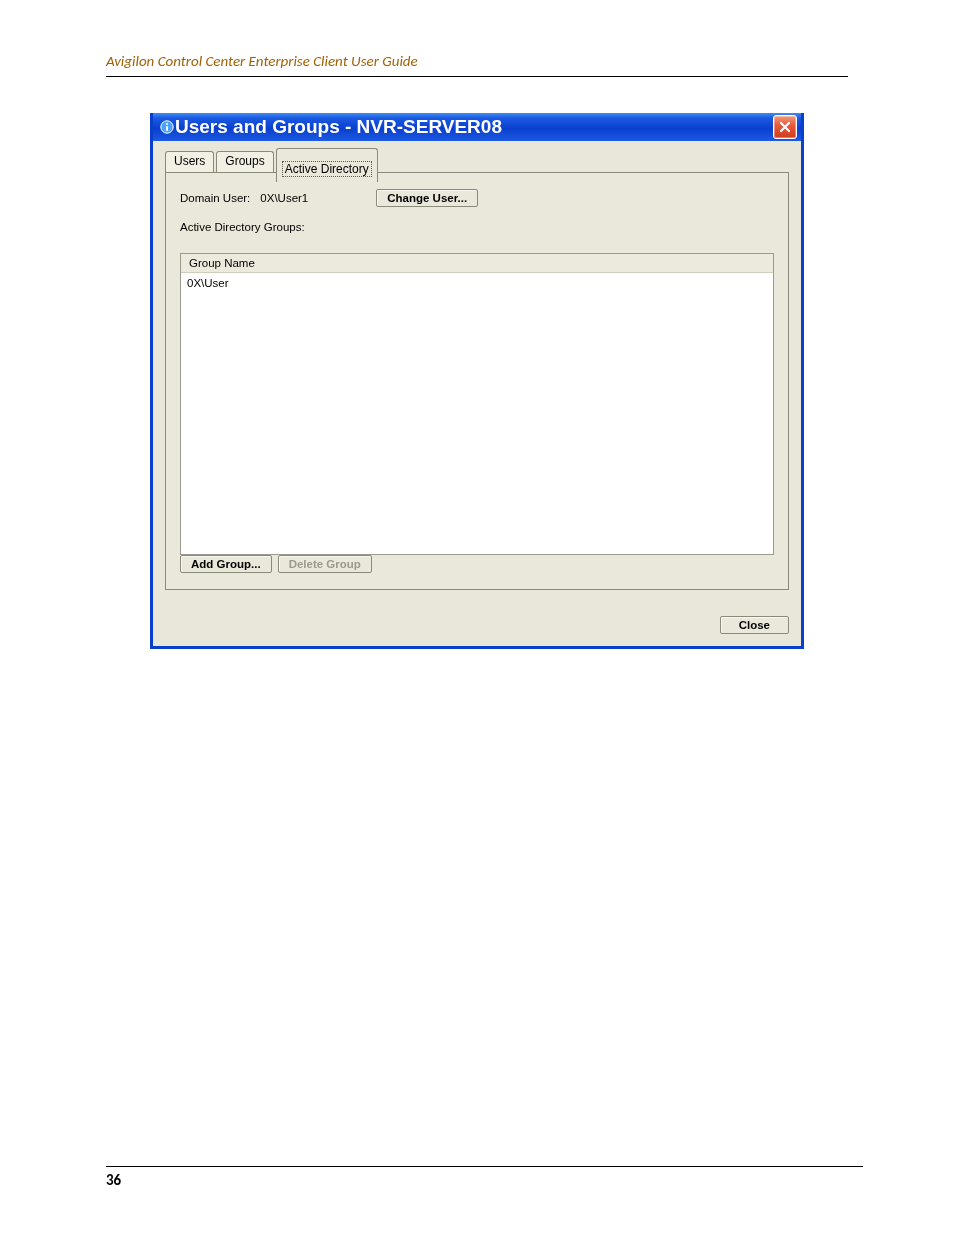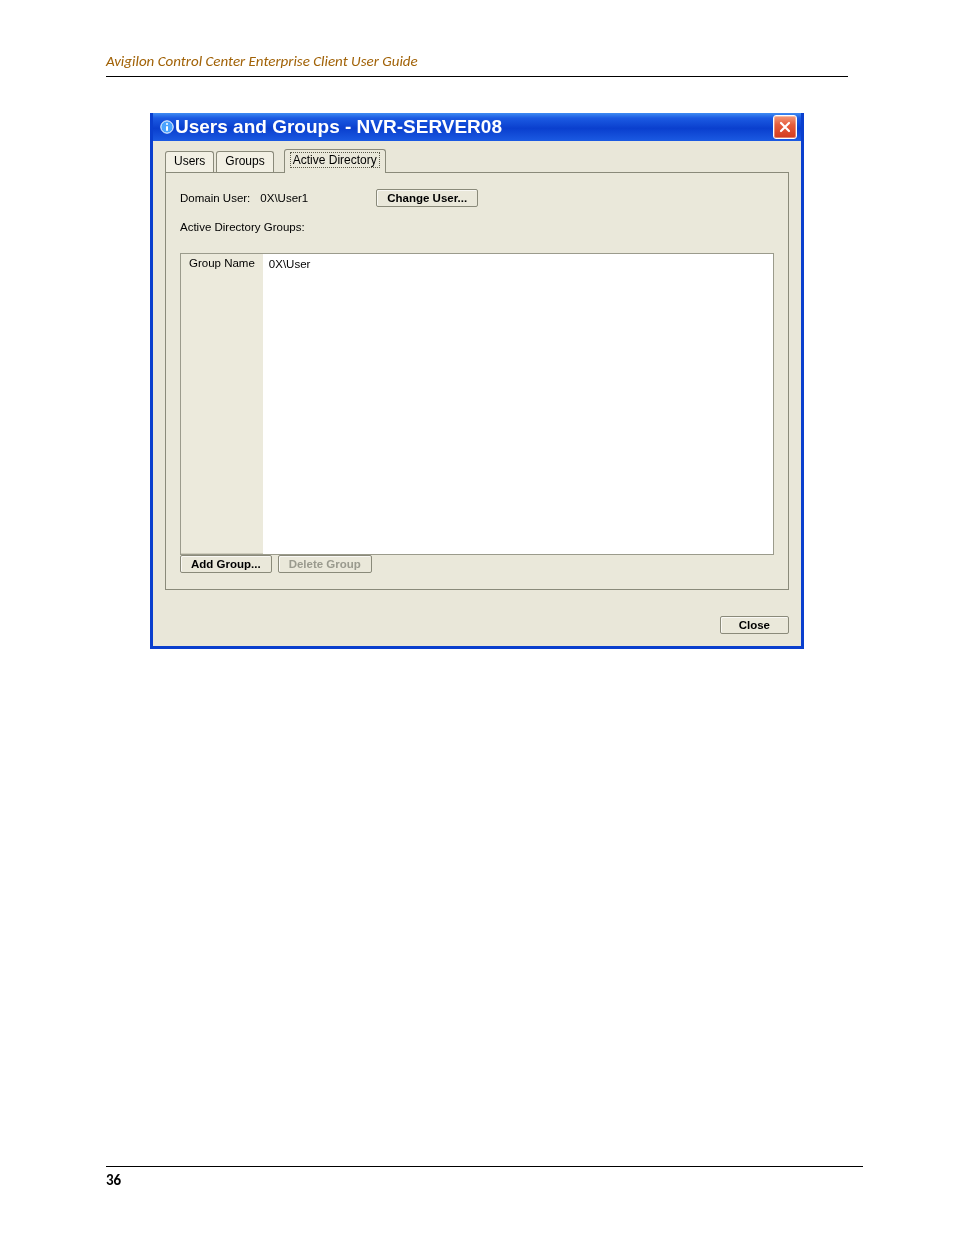--- a/index.html
+++ b/index.html
@@ -108,23 +108,22 @@
     font-size: 12px;
     position: relative;
     top: 1px;
     cursor: default;
     height: 17px;
     line-height: 14px;
   }
   .tab.active {
     background: #eae8da;
     z-index: 3;
-    top: 0;
-    padding-top: 3px;
-    margin-left: 8px;
+    top: 9px;
+    padding-top: 13px;
   }
   .tab.active .dotted-focus {
     border: 1px dotted #5a5a4a;
     padding: 0 2px;
     margin: -1px -3px;
     display: inline-block;
     height: 14px;
     line-height: 14px;
   }
   .tabpanel {
@@ -155,21 +154,21 @@
     color: #9a9a8e;
   }
 
   .section-label { margin-top: 14px; margin-bottom: 20px; font-size: 11.5px; }
 
   .listview {
     border: 1px solid #9b9b8c;
     background: #ffffff;
     height: 300px;
     display: flex;
-    flex-direction: row;
+    flex-direction: column;
   }
   .lv-header {
     background: #eceadc;
     border-bottom: 1px solid #cfcdbd;
     padding: 3px 8px;
     font-size: 11.5px;
   }
   .lv-body {
     flex: 1;
     padding: 2px 4px;

